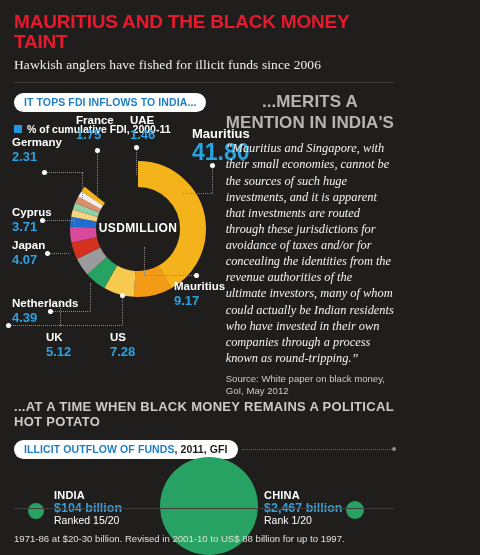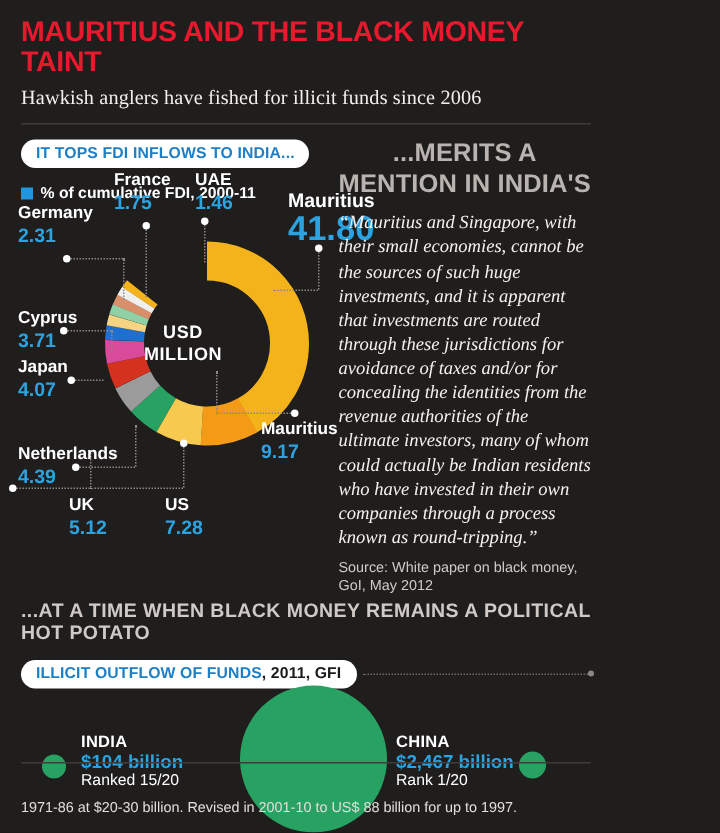--- a/index.html
+++ b/index.html
@@ -46,22 +46,22 @@
   .quote {
     font-family:"Liberation Serif", serif; font-style:italic;
     font-size:12.4px; line-height:1.30; color:#f4f2f0; margin-top:7px;
   }
   .src { font-size:9.6px; color:#cfcac6; line-height:1.24; margin-top:7px; }
 
   
   .chartwrap { position:relative; height:240px; }
   svg.donut { position:absolute; left:52px; top:22px; }
   .ctrtxt {
-    position:absolute; left:36px; top:22px; width:144px; height:144px;
-    display:flex; flex-direction:column; align-items:center; justify-content:center;
+    position:absolute; left:52px; top:22px; width:144px; height:144px;
+    display:flex; flex-direction:row; align-items:center; justify-content:center;
     font-size:12px; font-weight:bold; letter-spacing:0.4px; line-height:1.25;
     pointer-events:none; text-align:center;
   }
 
   .lab { position:absolute; line-height:1.0; }
   .lab .n { font-size:11.5px; font-weight:bold; color:#fff; display:block; white-space:nowrap; }
   .lab .v { font-size:13px; font-weight:bold; color:#2aa3e0; display:block; margin-top:2px; }
   .lab.big .n { font-size:13px; }
   .lab.big .v { font-size:23px; margin-top:1px; }
 

